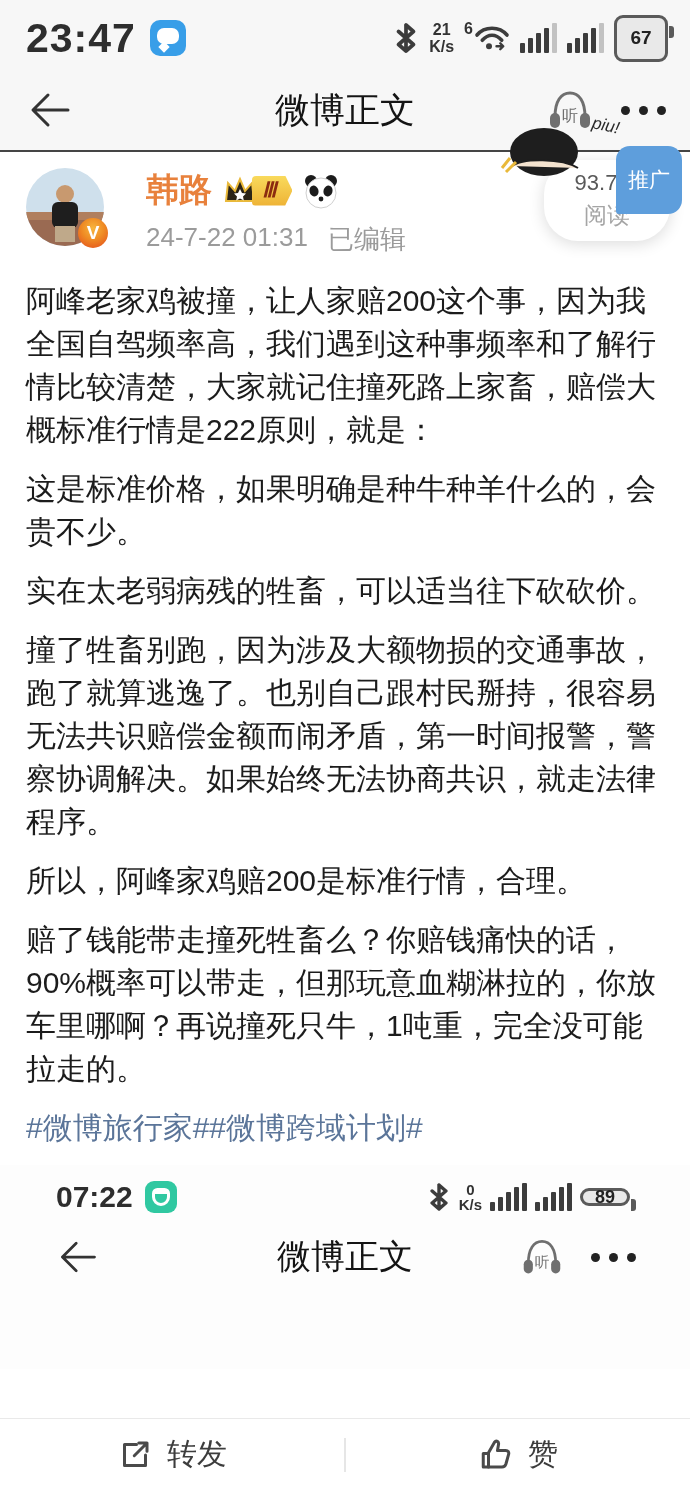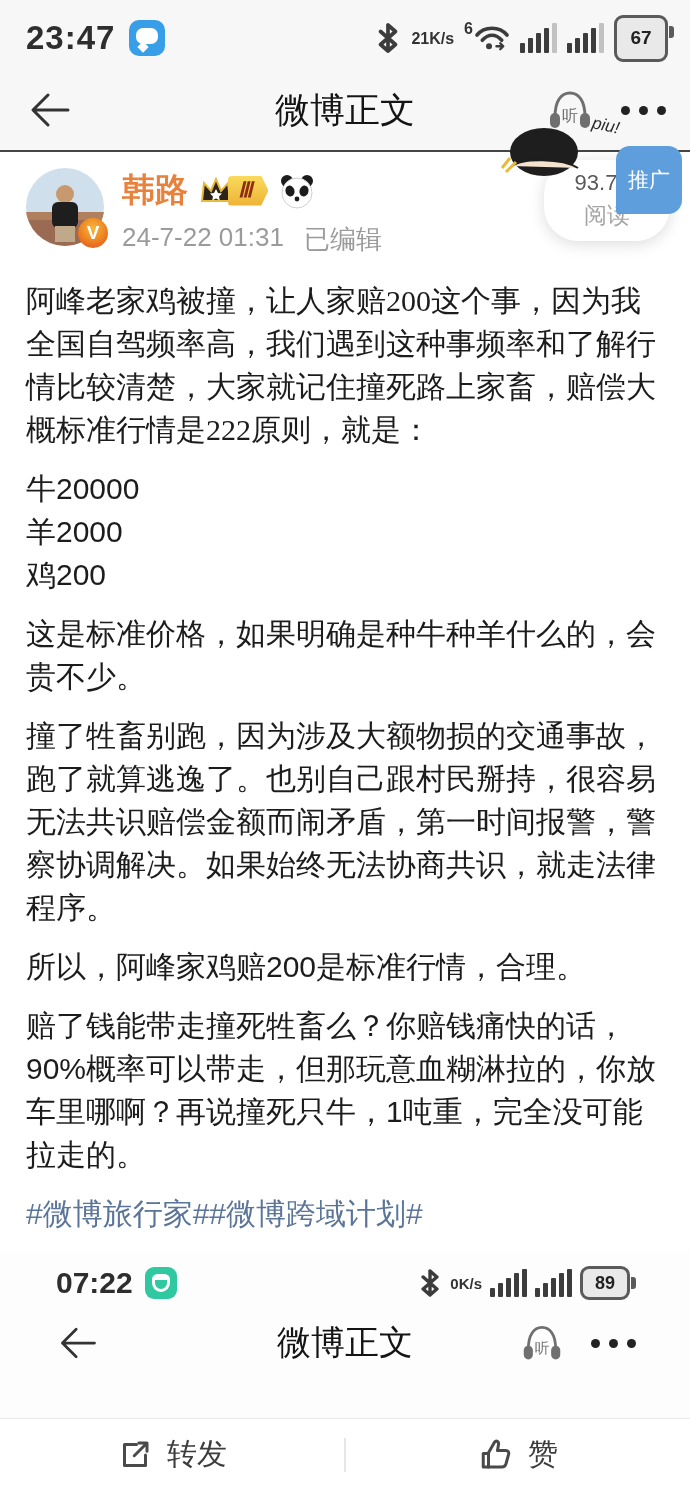--- a/index.html
+++ b/index.html
@@ -9,26 +9,26 @@
     font-family:"Liberation Sans","DejaVu Sans",sans-serif;
     background:#fff; overflow:hidden;
   }
   .screen { position:relative; width:690px; height:1490px; overflow:hidden; background:#fff; }
 
   
   .status-bar {
     height:70px; background:#f7f7f7;
     display:flex; align-items:center; padding:6px 22px 0 26px;
   }
-  .sb-time { font-size:33px; font-weight:700; color:#2e2e2e; letter-spacing:1px; }
+  .sb-time { font-size:41px; font-weight:700; color:#2e2e2e; letter-spacing:1px; }
   .chat-badge { width:36px; height:36px; border-radius:10px; background:#389ee8; margin-left:14px; position:relative; }
   .chat-badge::after { content:""; position:absolute; left:7px; top:8px; width:22px; height:16px; background:#fff; border-radius:7px; }
   .chat-badge::before { content:""; position:absolute; left:10px; bottom:5px; width:8px; height:8px; background:#fff; transform:rotate(45deg); }
   .sb-right { margin-left:auto; display:flex; align-items:center; gap:10px; color:#3c3c3c; }
-  .speed { display:flex; flex-direction:row; align-items:center; font-size:16px; line-height:17px; color:#333; font-weight:600; }
+  .speed { display:flex; flex-direction:column; align-items:center; font-size:16px; line-height:17px; color:#333; font-weight:600; }
   .wifi-wrap { display:flex; align-items:flex-start; }
   .wifi-net { font-size:16px; font-weight:700; color:#333; margin-right:1px; margin-top:-3px; }
   .bars { display:flex; align-items:flex-end; gap:3px; }
   .bars i { display:block; width:5px; background:#3c3c3c; border-radius:1px; }
   .bars i.dim { background:#c2c2c2; }
   .battery { min-width:54px; height:47px; border:3px solid #5a5a5a; border-radius:9px; background:#e9e9e9;
     display:flex; align-items:center; justify-content:center; font-size:19px; font-weight:700; color:#222; position:relative; }
   .battery::after { content:""; position:absolute; right:-9px; top:8px; width:5px; height:12px; background:#5a5a5a; border-radius:0 3px 3px 0; }
 
   
@@ -42,21 +42,21 @@
   .dots { display:flex; gap:9px; }
   .dots i { width:9px; height:9px; background:#222; border-radius:50%; display:block; }
 
   
   .post-header { position:relative; padding:16px 26px 0 26px; display:flex; }
   .avatar { position:relative; width:78px; height:78px; flex:0 0 78px; }
   .avatar svg { border-radius:50%; display:block; }
   .v-badge { position:absolute; right:-4px; bottom:-2px; width:30px; height:30px; border-radius:50%;
     background:radial-gradient(circle at 50% 35%, #f7b63f 0%, #ef8b24 45%, #e2491c 100%);
     color:#fff; font-size:19px; font-weight:800; display:flex; align-items:center; justify-content:center; }
-  .head-col { margin-left:18px; }
+  .head-col { margin-left:42px; }
   .name-row { display:flex; align-items:center; gap:10px; }
   .author-name { color:#e8813c; font-size:33px; font-weight:700; }
   .vip-badge { display:inline-flex; align-items:center; }
   .vip-banner { height:30px; margin-left:-6px; padding:0 16px 0 10px; background:linear-gradient(#f9da5c,#eeb336);
     clip-path:polygon(0 0,82% 0,100% 50%,82% 100%,0 100%); border-radius:4px;
     display:flex; align-items:center; font-family:"Liberation Serif",serif; font-style:italic; font-weight:800; font-size:21px; color:#8c2c10; }
   .meta-line { margin-top:9px; color:#9b9b9b; font-size:26px; display:flex; gap:20px; white-space:nowrap; }
 
   
   .reads-bubble { position:absolute; top:8px; right:20px; width:126px; padding:8px 6px 10px;
@@ -64,32 +64,32 @@
   .reads-num { font-size:22px; color:#595959; }
   .reads-label { font-size:23px; color:#a5a5a5; margin-top:2px; }
   .promo-badge { position:absolute; top:-14px; right:-12px; background:#5e9edc; color:#fff; font-size:21px;
     padding:20px 12px; border-radius:14px 14px 14px 3px; }
   .peek { position:absolute; top:-38px; left:-52px; width:120px; height:56px; pointer-events:none; }
   .piu { position:absolute; top:-44px; left:48px; font-size:17px; color:#2b2b2b; font-style:italic; transform:rotate(12deg); }
 
   
   .post-body { padding:0 26px; margin-top:22px; }
   .post-body p { margin:16px 0; font-size:30px; line-height:43px; color:#1c1c1c; white-space:pre-line; }
-  .post-body p:first-child { margin-top:8px;font-family:Liberation Serif, serif; }
+  .post-body p:first-child { margin-top:8px; }
   .hashtags { color:#5b7599 !important; }
 
   
   .embedded { position:relative; margin-top:6px; height:204px; overflow:hidden; background:#fdfdfd; }
   .mini-status { height:54px; display:flex; align-items:center; padding:10px 60px 0 56px; }
   .mini-time { font-size:30px; font-weight:700; color:#2e2e2e; }
   .mijia-badge { width:32px; height:32px; border-radius:9px; background:#30c8a1; margin-left:12px; position:relative; }
   .mijia-badge::after { content:""; position:absolute; inset:7px; border:3px solid #fff; border-radius:6px 6px 10px 10px; border-top-width:6px; }
   .mini-status .sb-right { gap:8px; }
   .mini-status .speed { font-size:15px; line-height:15px; }
-  .mini-status .battery { min-width:50px; height:34px; font-size:18px; }
+  .mini-status .battery { min-width:50px; height:18px; font-size:18px; }
   .mini-nav { height:76px; position:relative; display:flex; align-items:center; padding:0 54px; background:#fdfdfd; }
   .mini-nav .nav-title { font-size:34px; }
 
   
   .action-bar { position:absolute; left:0; right:0; bottom:0; height:72px; background:#fff;
     border-top:1px solid #e9e9e9; display:flex; align-items:center; }
   .action { flex:1; display:flex; align-items:center; justify-content:center; gap:14px;
     color:#3d3d3d; font-size:30px; height:100%; background:none; border:none; font-family:inherit; }
   .v-div { width:1px; height:34px; background:#e6e6e6; }
 
@@ -205,24 +205,22 @@
       </svg>
       <span class="piu">piu!</span>
       <span class="promo-badge">推广</span>
       <div class="reads-num">93.7万</div>
       <div class="reads-label">阅读</div>
     </div>
   </div>
 
   <div class="post-body">
     <p>阿峰老家鸡被撞，让人家赔200这个事，因为我全国自驾频率高，我们遇到这种事频率和了解行情比较清楚，大家就记住撞死路上家畜，赔偿大概标准行情是222原则，就是：</p>
-    <p>牛20000
-羊2000
-鸡200</p>
     <p>这是标准价格，如果明确是种牛种羊什么的，会贵不少。</p>
+    <p>实在太老弱病残的牲畜，可以适当往下砍砍价。</p>
     <p>撞了牲畜别跑，因为涉及大额物损的交通事故，跑了就算逃逸了。也别自己跟村民掰持，很容易无法共识赔偿金额而闹矛盾，第一时间报警，警察协调解决。如果始终无法协商共识，就走法律程序。</p>
     <p>所以，阿峰家鸡赔200是标准行情，合理。</p>
     <p>赔了钱能带走撞死牲畜么？你赔钱痛快的话，90%概率可以带走，但那玩意血糊淋拉的，你放车里哪啊？再说撞死只牛，1吨重，完全没可能拉走的。</p>
     <p class="hashtags">#微博旅行家##微博跨域计划#</p>
   </div>
 
   <div class="embedded">
     <div class="mini-status">
       <span class="mini-time">07:22</span>
       <span class="mijia-badge"></span>

